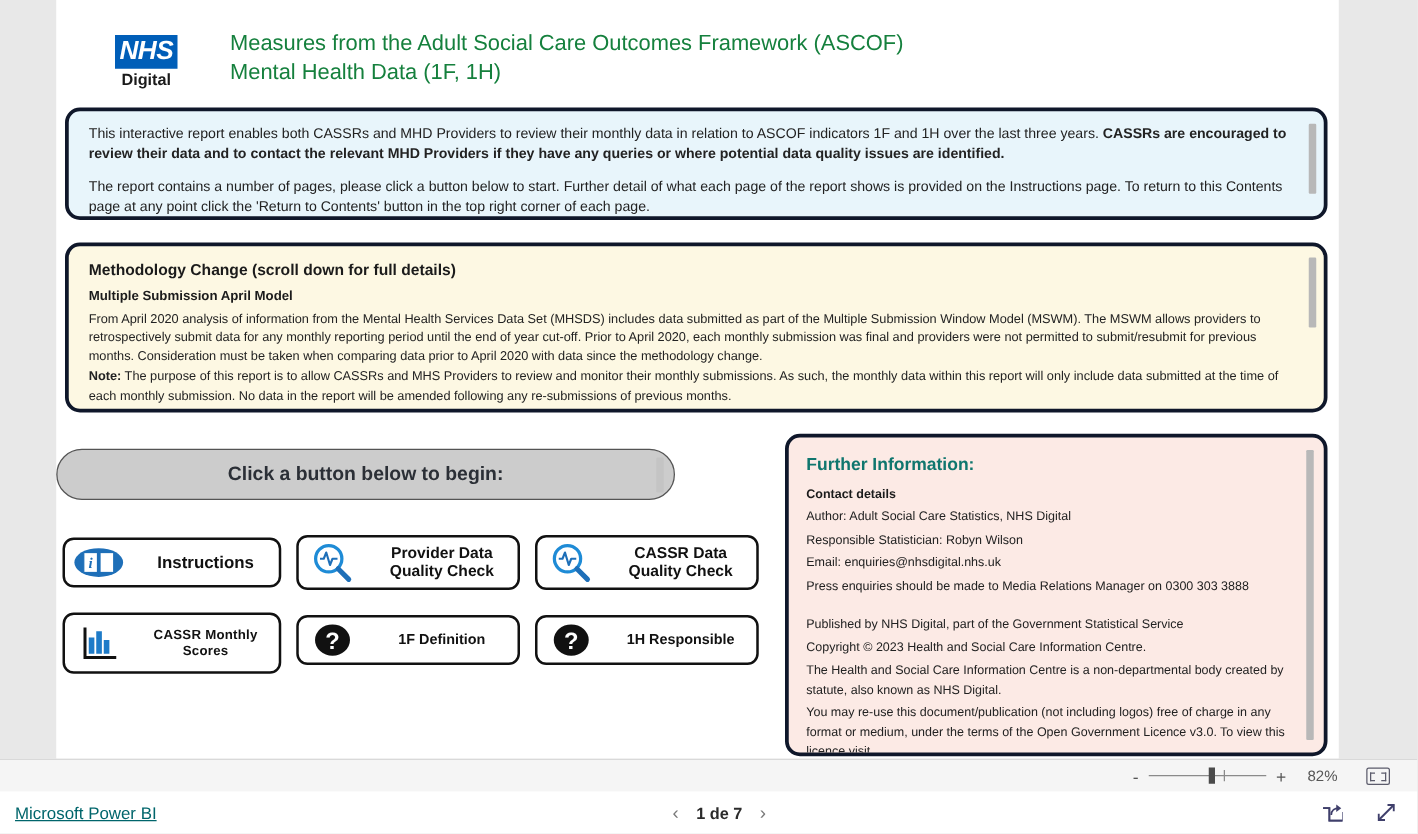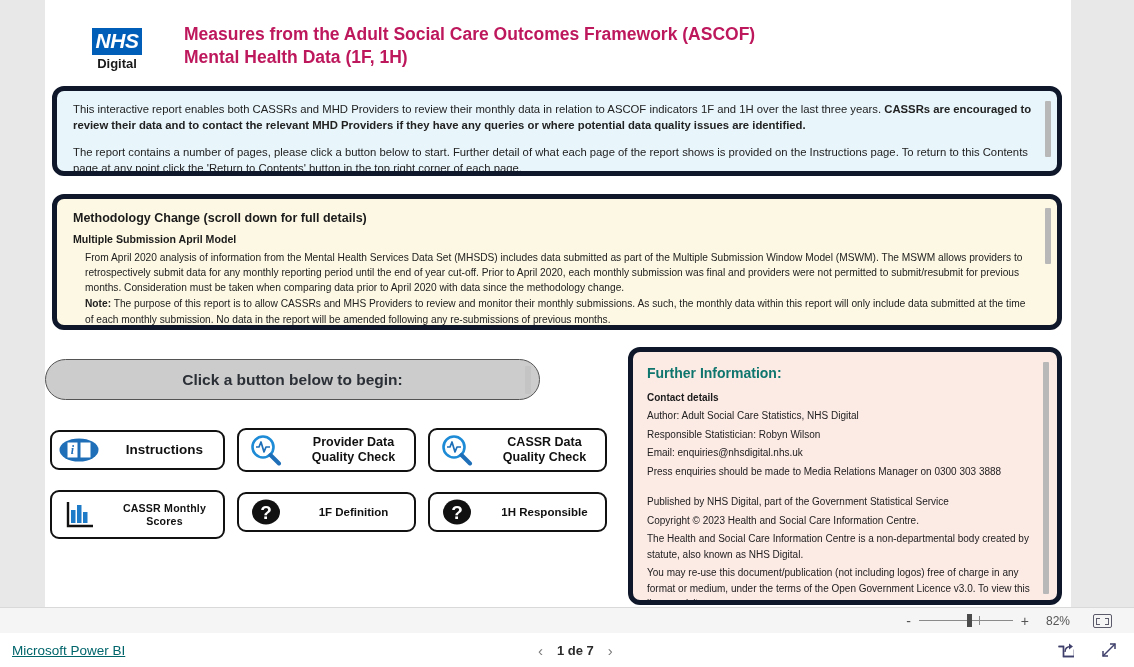--- a/index.html
+++ b/index.html
@@ -32,46 +32,46 @@
     font-size: 21px; letter-spacing: -0.5px;
     padding: 2px 4px 3px 4px;
     display: inline-block; line-height: 1.05;
   }
   .nhs-sub {
     color: #1a1a1a; font-size: 13px; font-weight: bold;
     margin-top: 1px; letter-spacing: 0px;
   }
   .report-title {
     position: absolute; left: 139px; top: 23px; width: 820px;
-    font-size: 17.5px; font-weight: bold; color: #be185d;
+    font-size: 17.5px; font-weight: normal; color: #15803d;
     line-height: 1.33;
   }
 
   
   .panel {
     position: absolute;
-    border: 5px solid #0f172a;
+    border: 3px solid #0f172a;
     border-radius: 12px;
     overflow: hidden;
   }
   .panel-inner { position: absolute; inset: 0; padding: 10px 22px 8px 16px; }
   .vscroll {
     position: absolute; right: 6px; width: 6px;
     background: #b8b8b8; border-radius: 1px;
   }
 
   .panel-blue { left: 7px; top: 86px; width: 1010px; height: 90px; background: #e8f5fb; }
   .panel-blue p { margin: 0; font-size: 11.3px; color: #222; line-height: 1.42; }
   .panel-blue .b { font-weight: bold; }
   .panel-blue .spacer { height: 11px; }
 
   .panel-yellow { left: 7px; top: 194px; width: 1010px; height: 136px; background: #fdf8e3; }
   .panel-yellow .h1 { font-size: 12.5px; font-weight: bold; color: #1b1b1b; margin: 0 0 4px 0; }
   .panel-yellow .h2 { font-size: 10.6px; font-weight: bold; color: #1b1b1b; margin: 0 0 3px 0; }
-  .panel-yellow p  { font-size: 10.2px; color: #222; margin: 0 0 1px 12px; line-height: 1.48; }
+  .panel-yellow p  { font-size: 10.2px; color: #222; margin: 0 0 1px 0; line-height: 1.48; }
   .panel-yellow b  { font-weight: bold; }
 
   .panel-pink { left: 583px; top: 347px; width: 434px; height: 258px; background: #fceae5; }
   .panel-pink .h1 { font-size: 14px; font-weight: bold; color: #0f766e; margin: 0 0 5px 0; }
   .panel-pink .h2 { font-size: 10px; font-weight: bold; color: #1b1b1b; margin: 0 0 3px 0; }
   .panel-pink p   { font-size: 10px; color: #222; margin: 0 0 3px 0; line-height: 1.55; }
   .panel-pink .gap { height: 12px; }
 
   
   .begin-banner {

